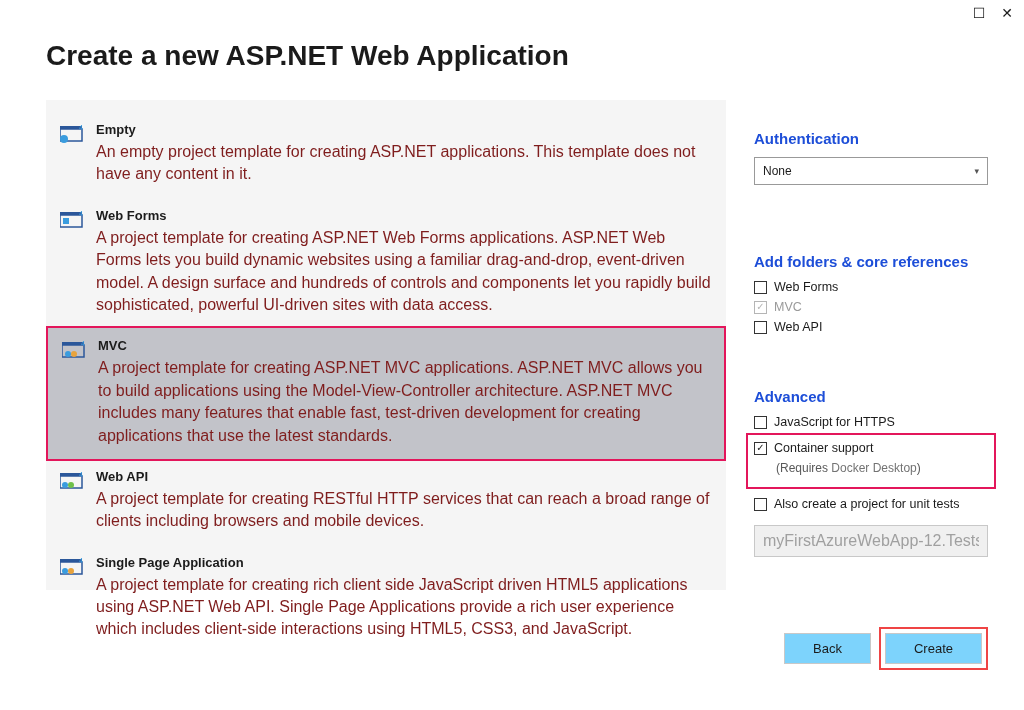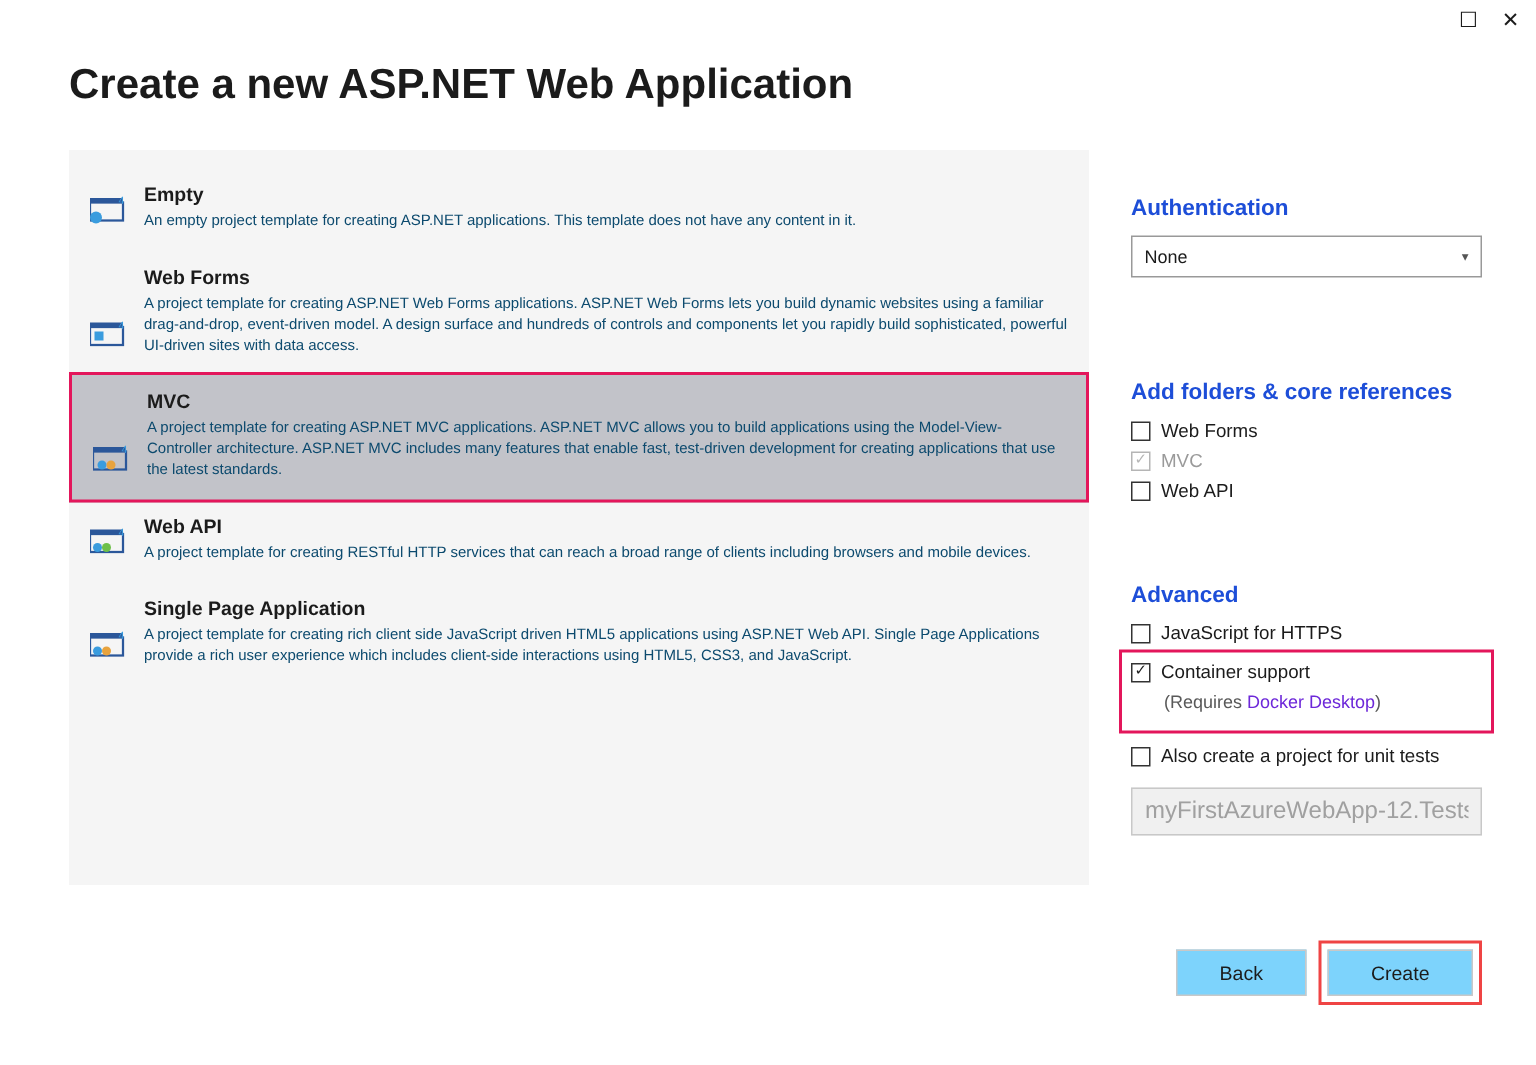--- a/index.html
+++ b/index.html
@@ -43,21 +43,21 @@
   .left-panel {
     flex: 0 0 680px;
     background: #f5f5f5;
     padding: 12px 0;
     height: 490px;
   }
   .template-item {
     display: flex;
     padding: 10px 14px 12px 14px;
     gap: 12px;
-    align-items: flex-end;
+    align-items: flex-start;
   }
   .template-item.selected {
     background: #c2c3c9;
   }
   .template-item.highlighted {
     border: 2px solid #e3165b;
     margin: -2px 0;
     position: relative;
   }
   .template-icon {
@@ -67,22 +67,22 @@
   .template-text {
     flex: 1;
   }
   .template-title {
     font-weight: 600;
     font-size: 13px;
     margin-bottom: 4px;
     color: #1b1b1b;
   }
   .template-desc {
-    font-size: 10px;
-    color: #0c4a6e;
+    font-size: 16px;
+    color: #7f1d1d;
     line-height: 1.4;
   }
   .right-panel {
     flex: 1;
     padding-top: 0px;
     font-size: 13px;
   }
   .section-heading {
     font-weight: 600;
     font-size: 15px;
@@ -122,21 +122,21 @@
   }
   .cbox.disabled { border-color: #b5b5b5; color: #b5b5b5; }
   .cbox.checked::before { content: "✓"; }
   .core-refs { margin-bottom: 54px; }
   .advanced .sub-note {
     font-size: 12px;
     color: #595959;
     margin-left: 22px;
     margin-top: 2px;
   }
-  .advanced .sub-note a { color: #6d28d9; text-decoration: none; }
+  .advanced .sub-note a { color: #737373; text-decoration: none; }
   .container-highlight {
     border: 2px solid #e3165b;
     padding: 6px 6px 12px 6px;
     margin: -2px -8px 8px -8px;
   }
   .text-input {
     width: 100%;
     border: 1px solid #c8c8c8;
     background: #f0f0f0;
     color: #a0a0a0;

